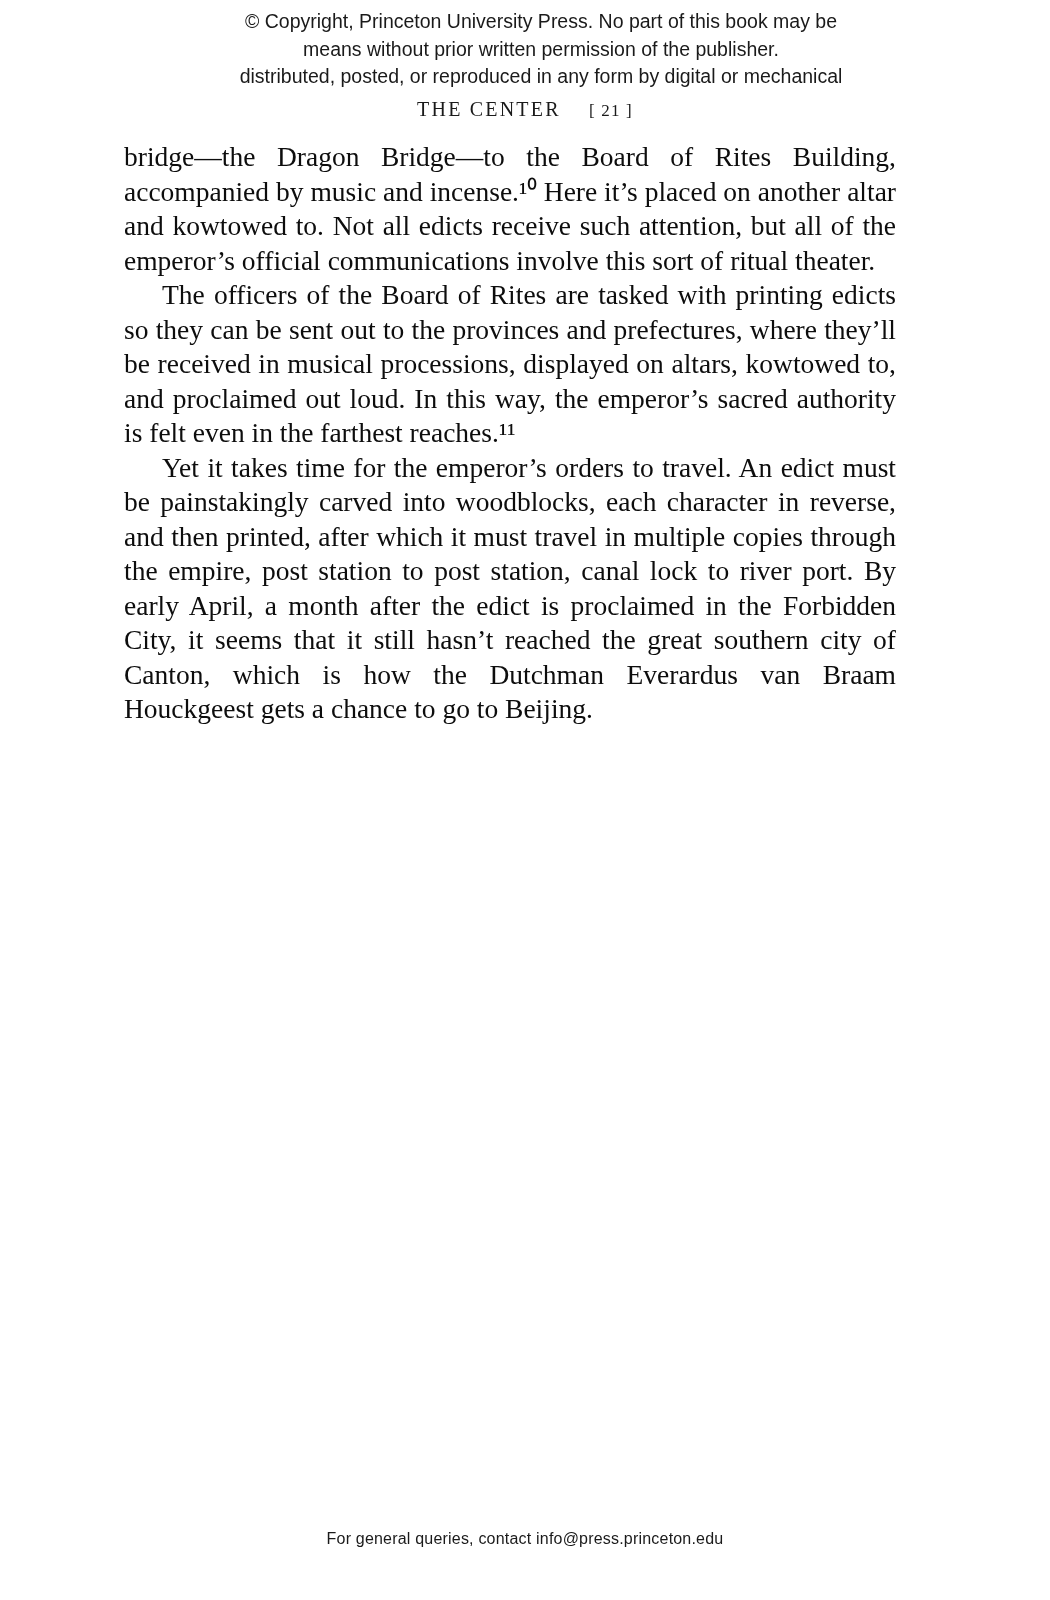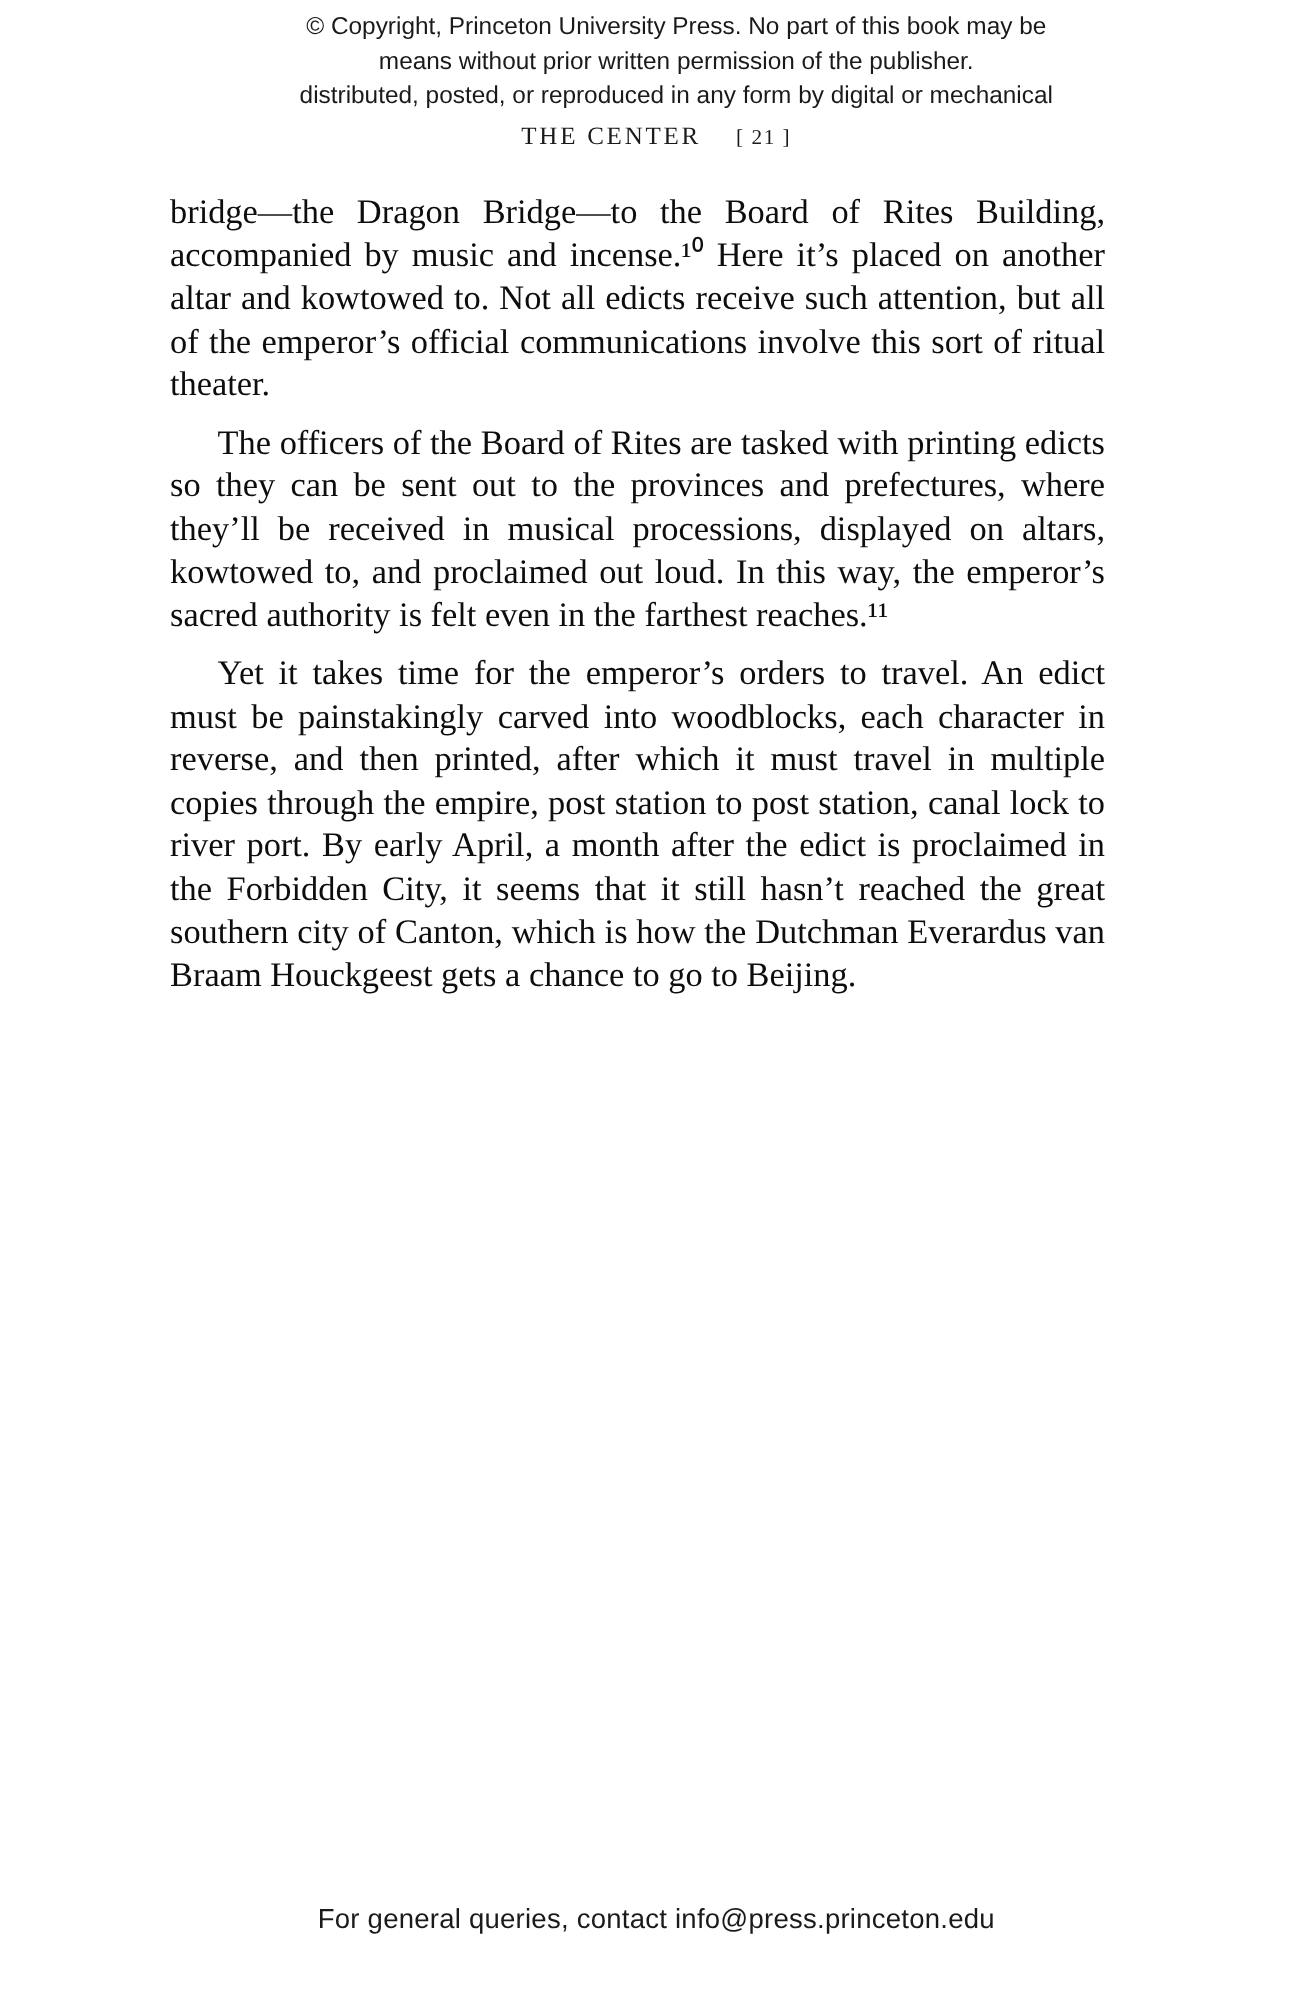--- a/index.html
+++ b/index.html
@@ -69,41 +69,41 @@
     top: 140px;
     left: 124px;
     width: 772px;
     font-family: "Liberation Serif", serif;
     font-size: 27.5px;
     line-height: 34.5px;
     color: #0d0d0d;
     text-align: justify;
   }
   .body-text p {
-    margin: 12px;
+    margin: 0;
     text-indent: 0;
     -webkit-hyphens: none;
     hyphens: none;
   }
   .body-text p.indent {
     text-indent: 38px;
   }
   .body-text p + p {
     margin-top: 0;
   }
 
   
   .footer-note {
     position: absolute;
     bottom: 52px;
     left: 0;
     width: 1050px;
     text-align: center;
     font-family: "Liberation Sans", sans-serif;
-    font-size: 22px;
+    font-size: 16px;
     color: #1a1a1a;
     letter-spacing: 0.2px;
   }
 </style>
 </head>
 <body>
 
 <div class="page">
 
   <div class="copyright-notice">

